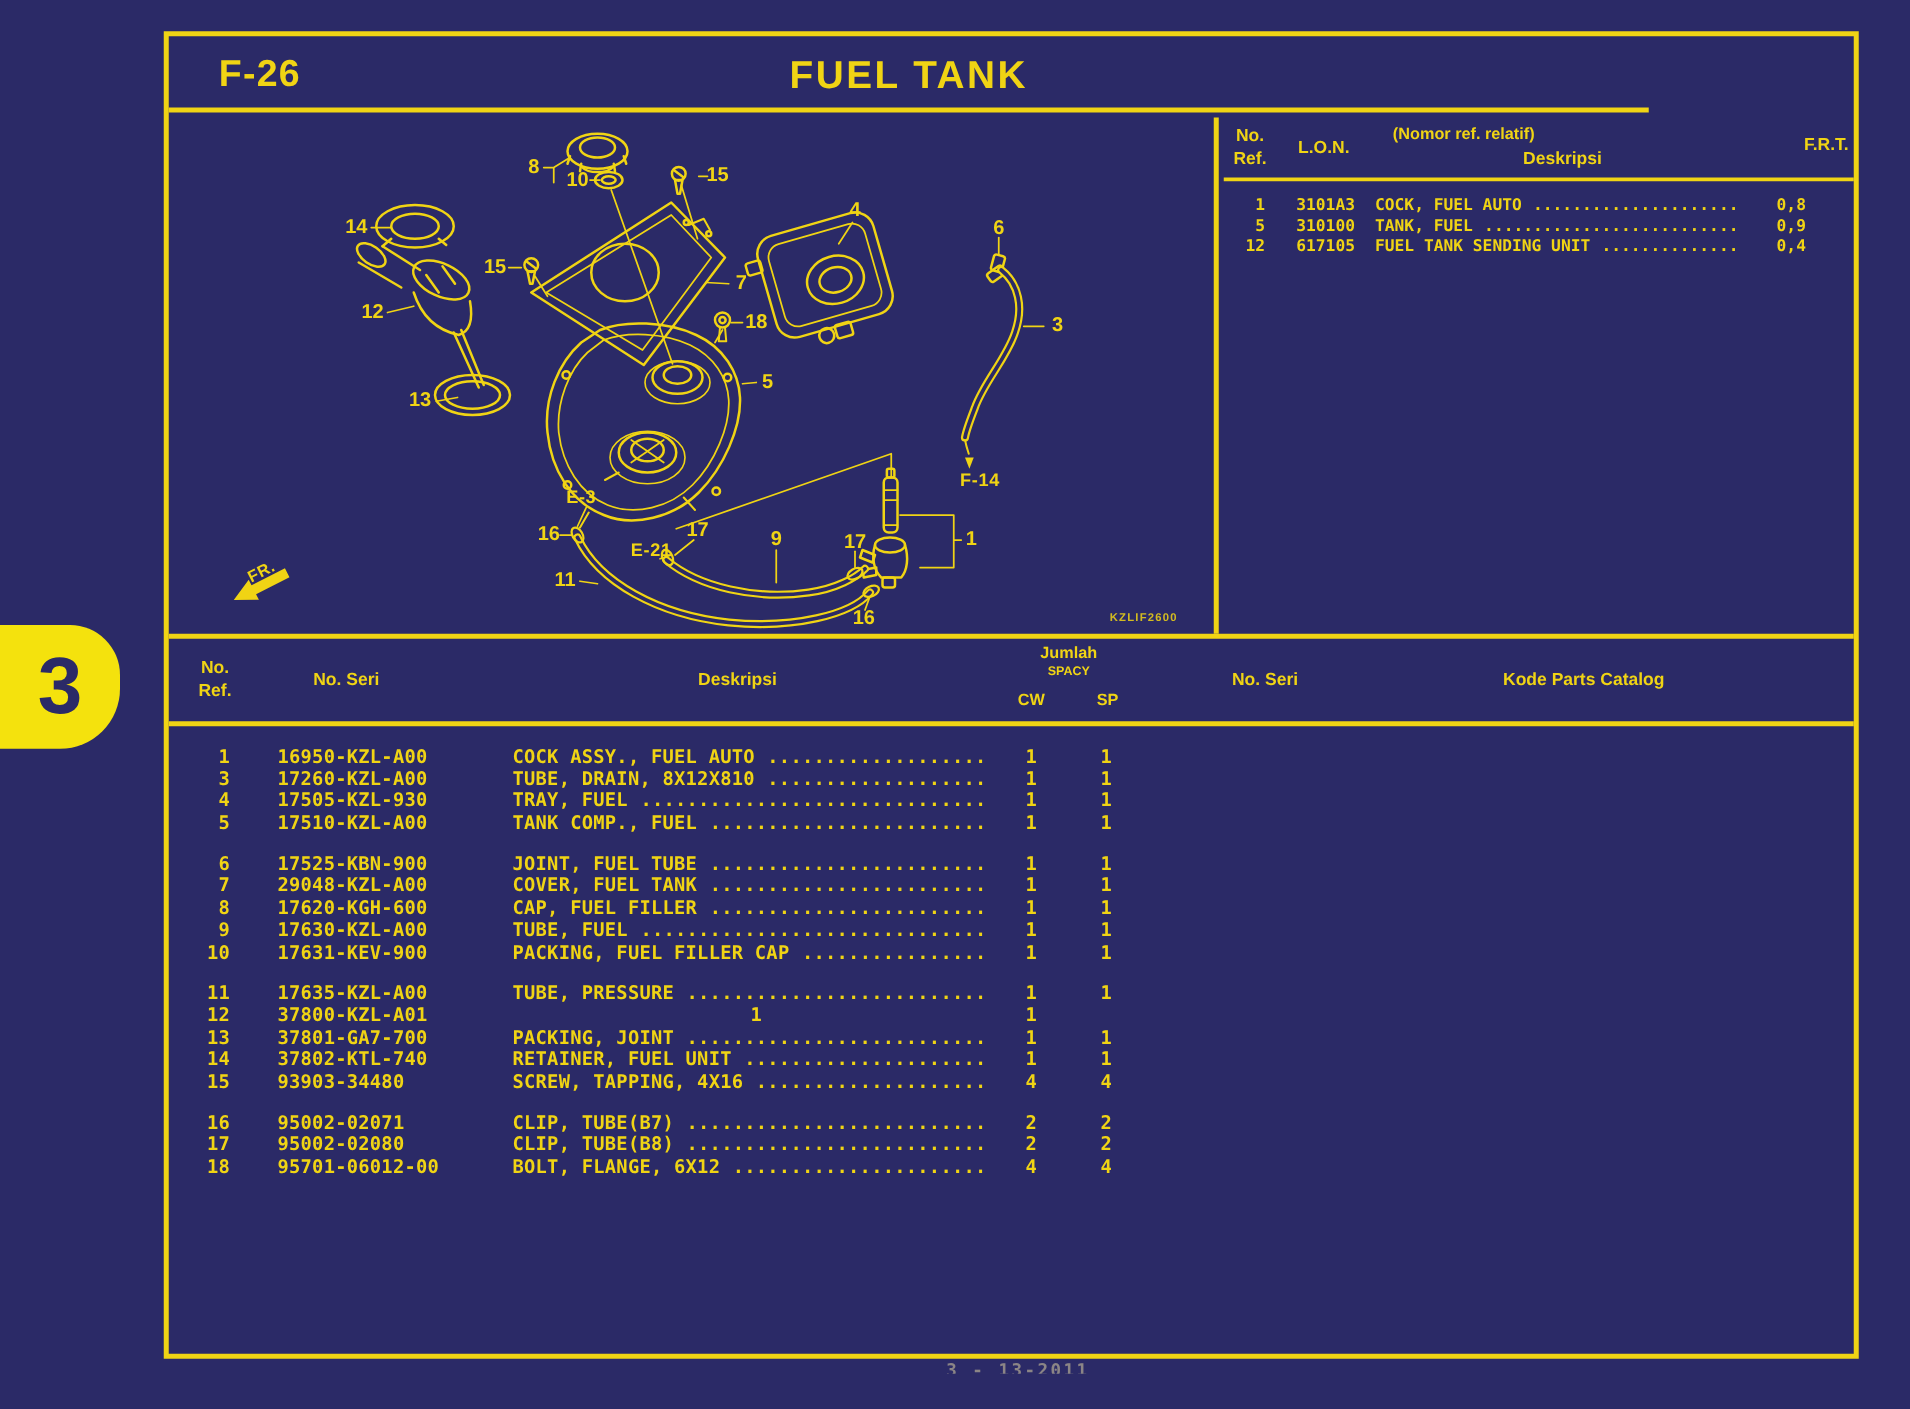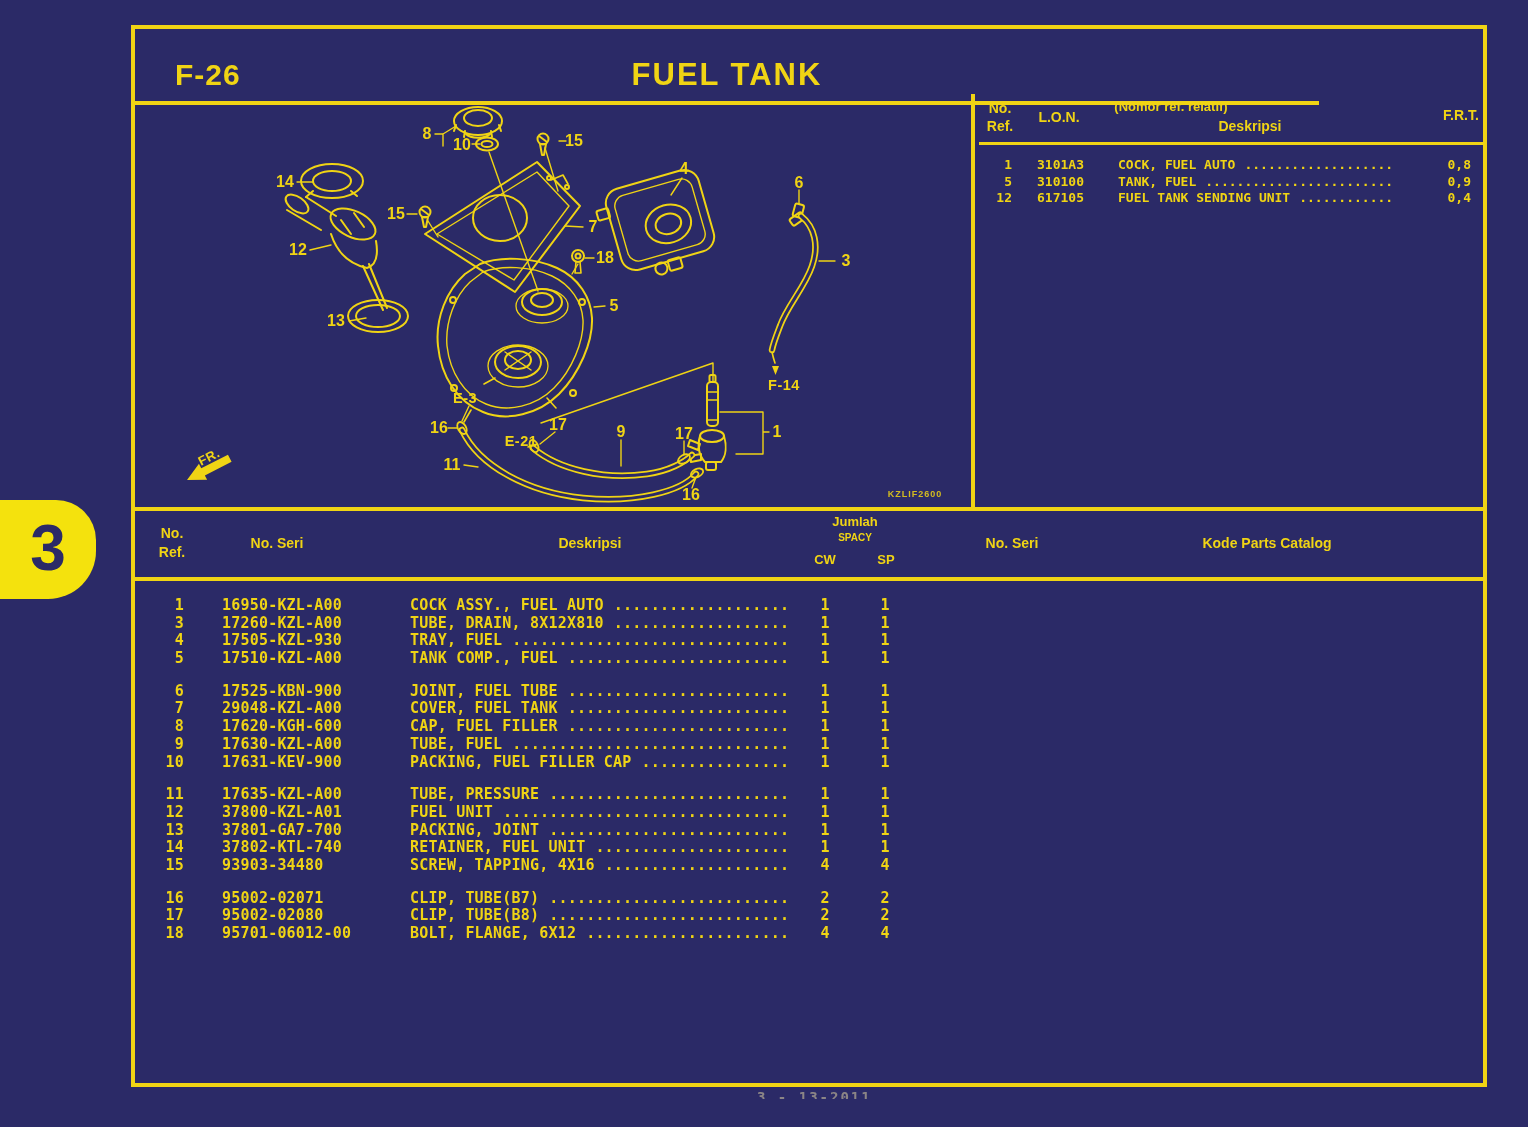--- a/index.html
+++ b/index.html
@@ -9,21 +9,21 @@
   }
   *{margin:0;padding:0;box-sizing:border-box}
   html,body{width:1528px;height:1127px;background:var(--bg);overflow:hidden;position:relative;
     font-family:"Liberation Sans", sans-serif;-webkit-font-smoothing:antialiased}
 
   
   .frame{position:absolute;left:131px;top:25px;width:1356px;height:1062px;
     border:4px solid var(--y);color:var(--y)}
 
   
-  .hdr{position:absolute;left:0;top:15px;width:1184px;height:61px;border-bottom:4px solid var(--y)}
+  .hdr{position:absolute;left:0;top:0;width:1184px;height:61px;border-bottom:4px solid var(--y)}
   .hdr .code{position:absolute;left:40px;top:14px;font-size:30px;font-weight:700;letter-spacing:1px}
   .hdr .title{position:absolute;left:50%;transform:translateX(-50%);top:13px;font-size:31px;
     font-weight:700;letter-spacing:2px}
 
   
   .dbox{position:absolute;left:0;top:65px;width:840px;height:413px;border-right:4px solid var(--y)}
   .dbox svg{position:absolute;left:0;top:0}
   .dlabel{position:absolute;transform:translate(-50%,-50%);font-weight:700;color:var(--y);
     white-space:nowrap}
   .dlabel.n{font-size:16px}
@@ -34,22 +34,22 @@
 
   
   .rbox{position:absolute;left:844px;top:65px;width:504px;height:413px;font-weight:700}
   .rhead{position:absolute;left:0;top:0;width:100%;height:51px;border-bottom:3px solid var(--y)}
   .rhead span{position:absolute;transform:translateX(-50%);font-size:14px;white-space:nowrap}
   .rrows{position:absolute;left:0;top:54px;width:100%;padding-top:9px;
     font:700 13px/16.5px "DejaVu Sans Mono", monospace}
   .rrow{display:grid;grid-template-columns:33px 70px 1fr 88px;height:16.5px}
   .rrow .c-ref{text-align:right}
   .rrow .c-lon{padding-left:25px}
-  .rrow .c-desc{padding-left:36px;display:flex;overflow:hidden}
-  .rrow .c-frt{text-align:right;padding-right:12px}
+  .rrow .c-desc{padding-left:18px;display:flex;overflow:hidden}
+  .rrow .c-frt{text-align:center;padding-right:12px}
   .lead{flex:1;overflow:hidden;white-space:nowrap;margin-left:9px;margin-right:2px}
   .lead::after{content:"................................................................."}
 
   
   .phead{position:absolute;left:0;top:478px;width:1348px;height:74px;
     border-top:4px solid var(--y);border-bottom:4px solid var(--y);font-weight:700}
   .phead span{position:absolute;transform:translateX(-50%);font-size:14px;white-space:nowrap}
   .prows{position:absolute;left:0;top:556px;width:1348px;padding-top:12px;
     font:700 15px/17.7px "DejaVu Sans Mono", monospace;letter-spacing:.2px}
   .pgroup{margin-bottom:15px}
@@ -432,24 +432,20 @@
             <span class="t">TUBE, PRESSURE</span>
             <span class="lead"></span>
           </span>
           <span class="c-cw">1</span>
           <span class="c-sp">1</span>
           <span class="c-seri"></span>
         </div>
         <div class="prow">
           <span class="c-ref">12</span>
           <span class="c-part">37800-KZL-A01</span>
-          <span class="c-desc">
-            <span class="t">FUEL UNIT</span>
-            <span class="lead"></span>
-          </span>
           <span class="c-cw">1</span>
           <span class="c-sp">1</span>
           <span class="c-seri"></span>
         </div>
         <div class="prow">
           <span class="c-ref">13</span>
           <span class="c-part">37801-GA7-700</span>
           <span class="c-desc">
             <span class="t">PACKING, JOINT</span>
             <span class="lead"></span>

